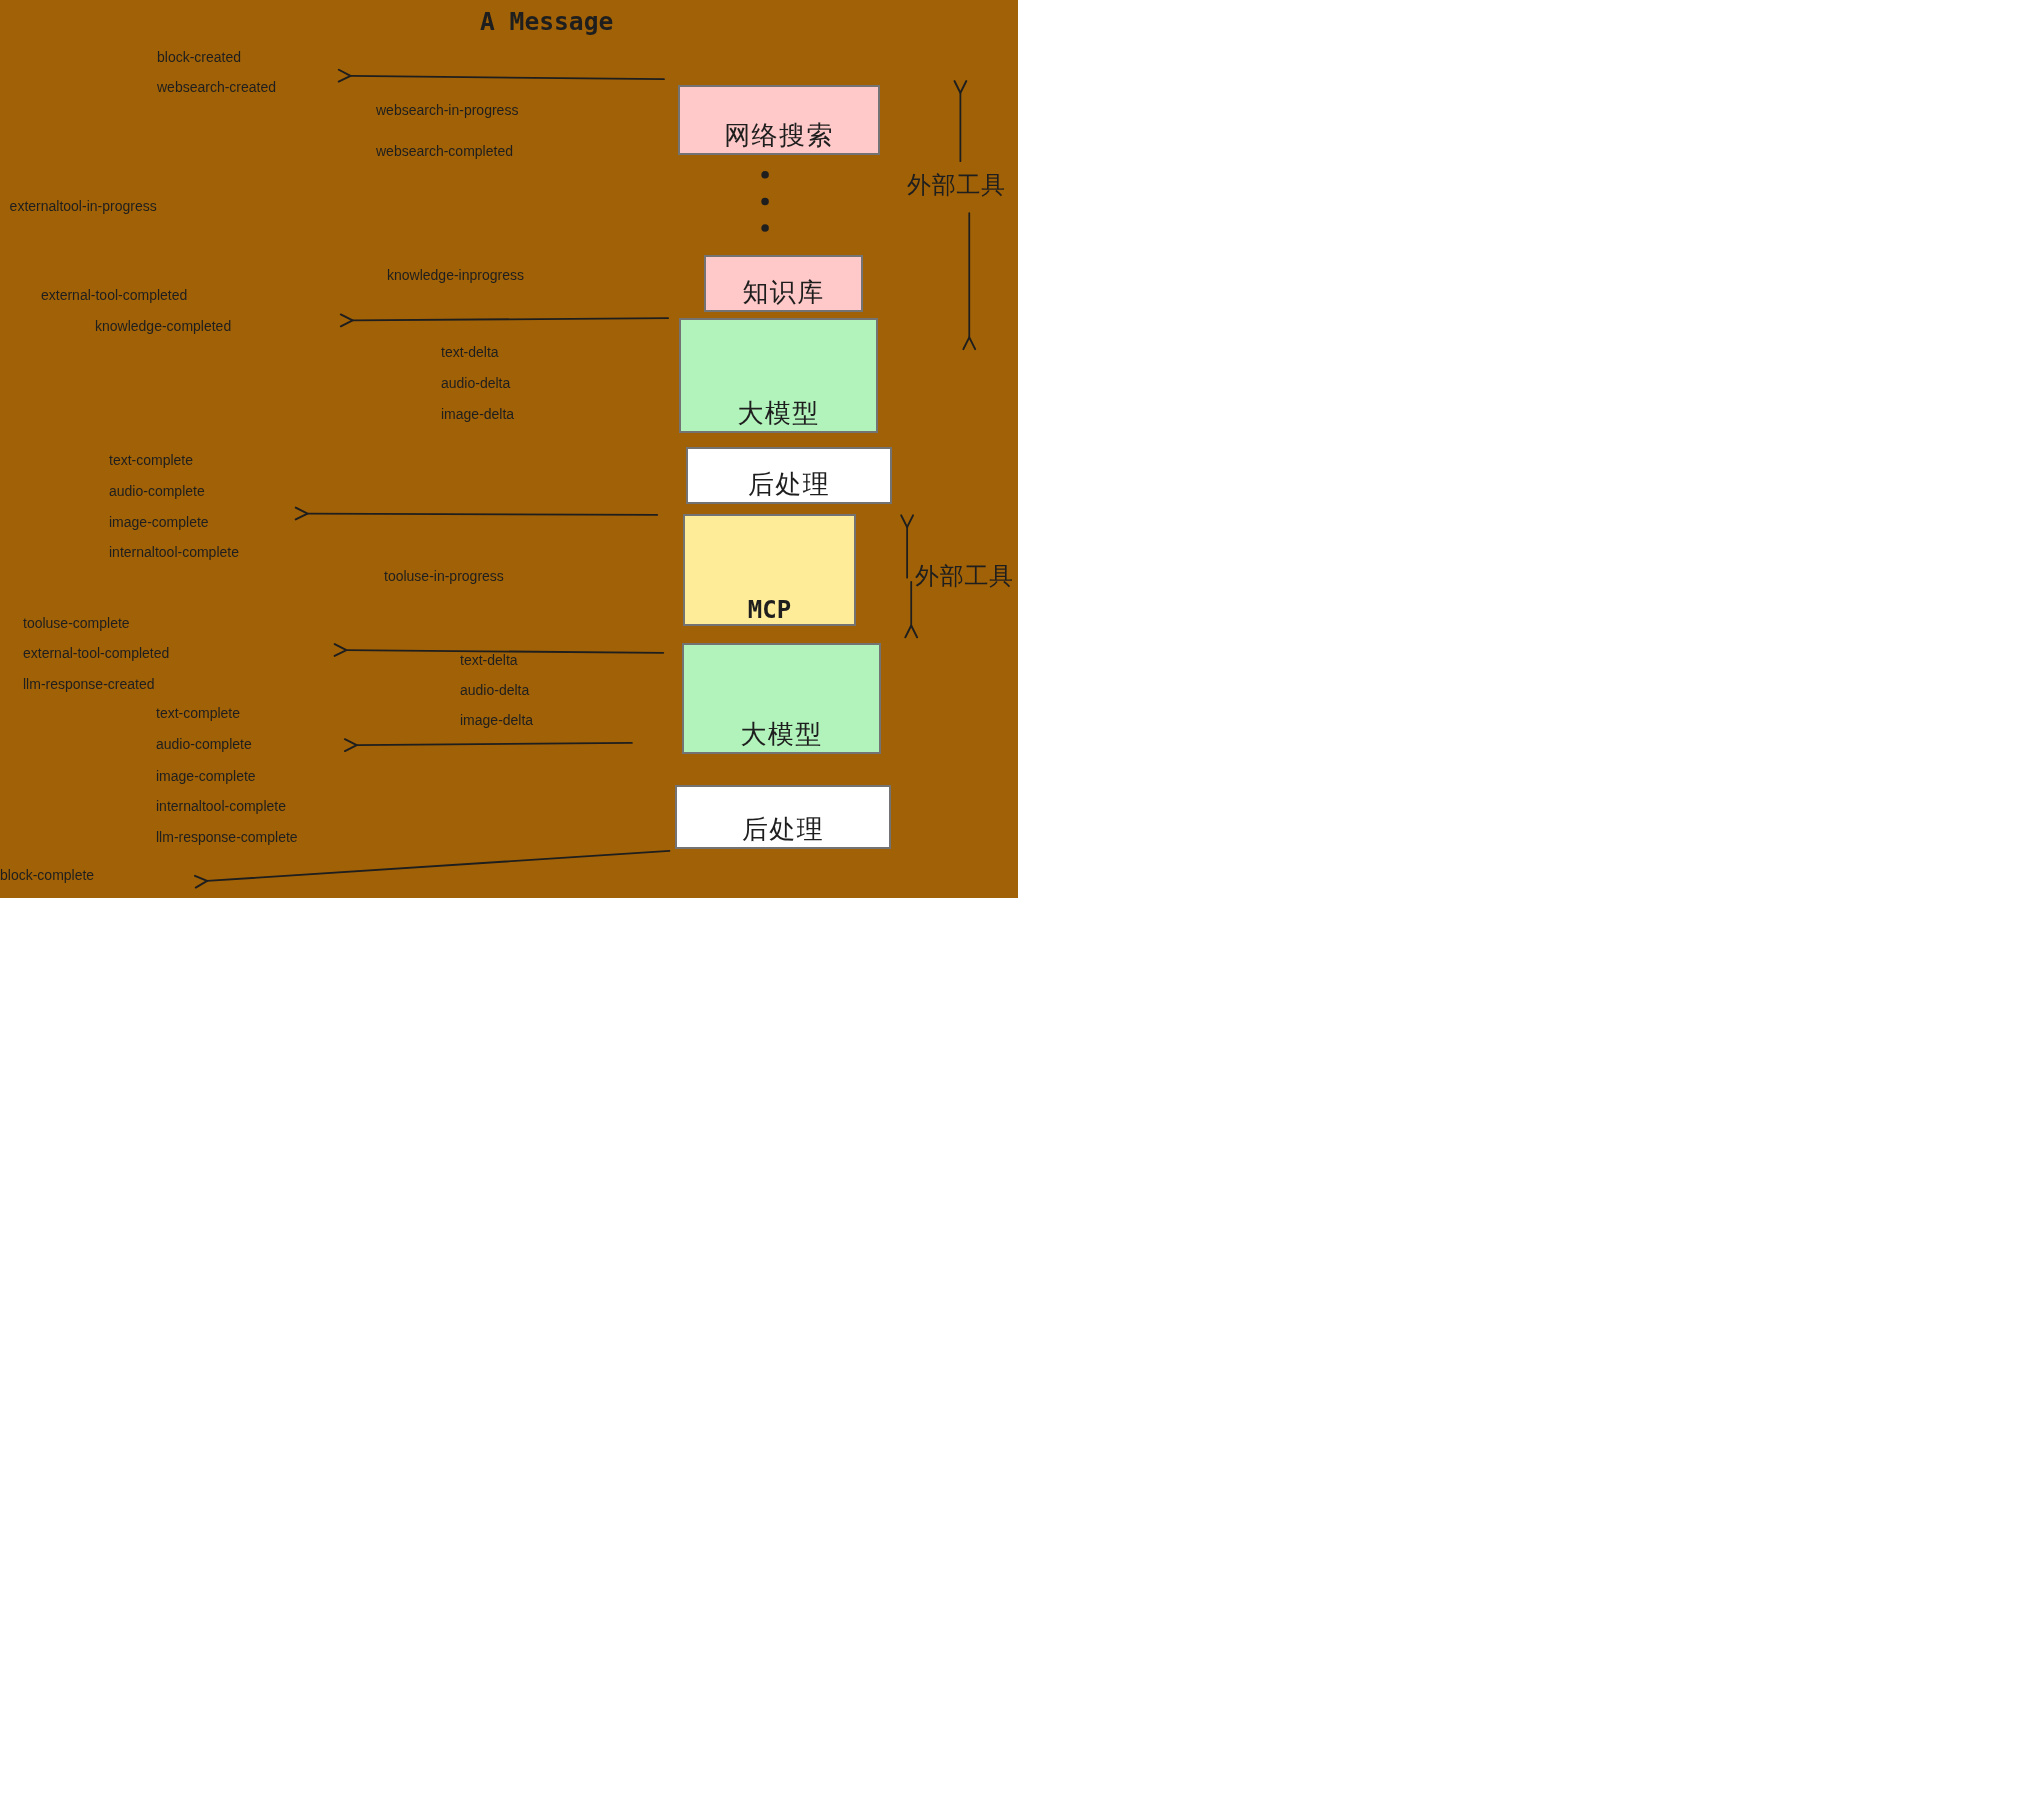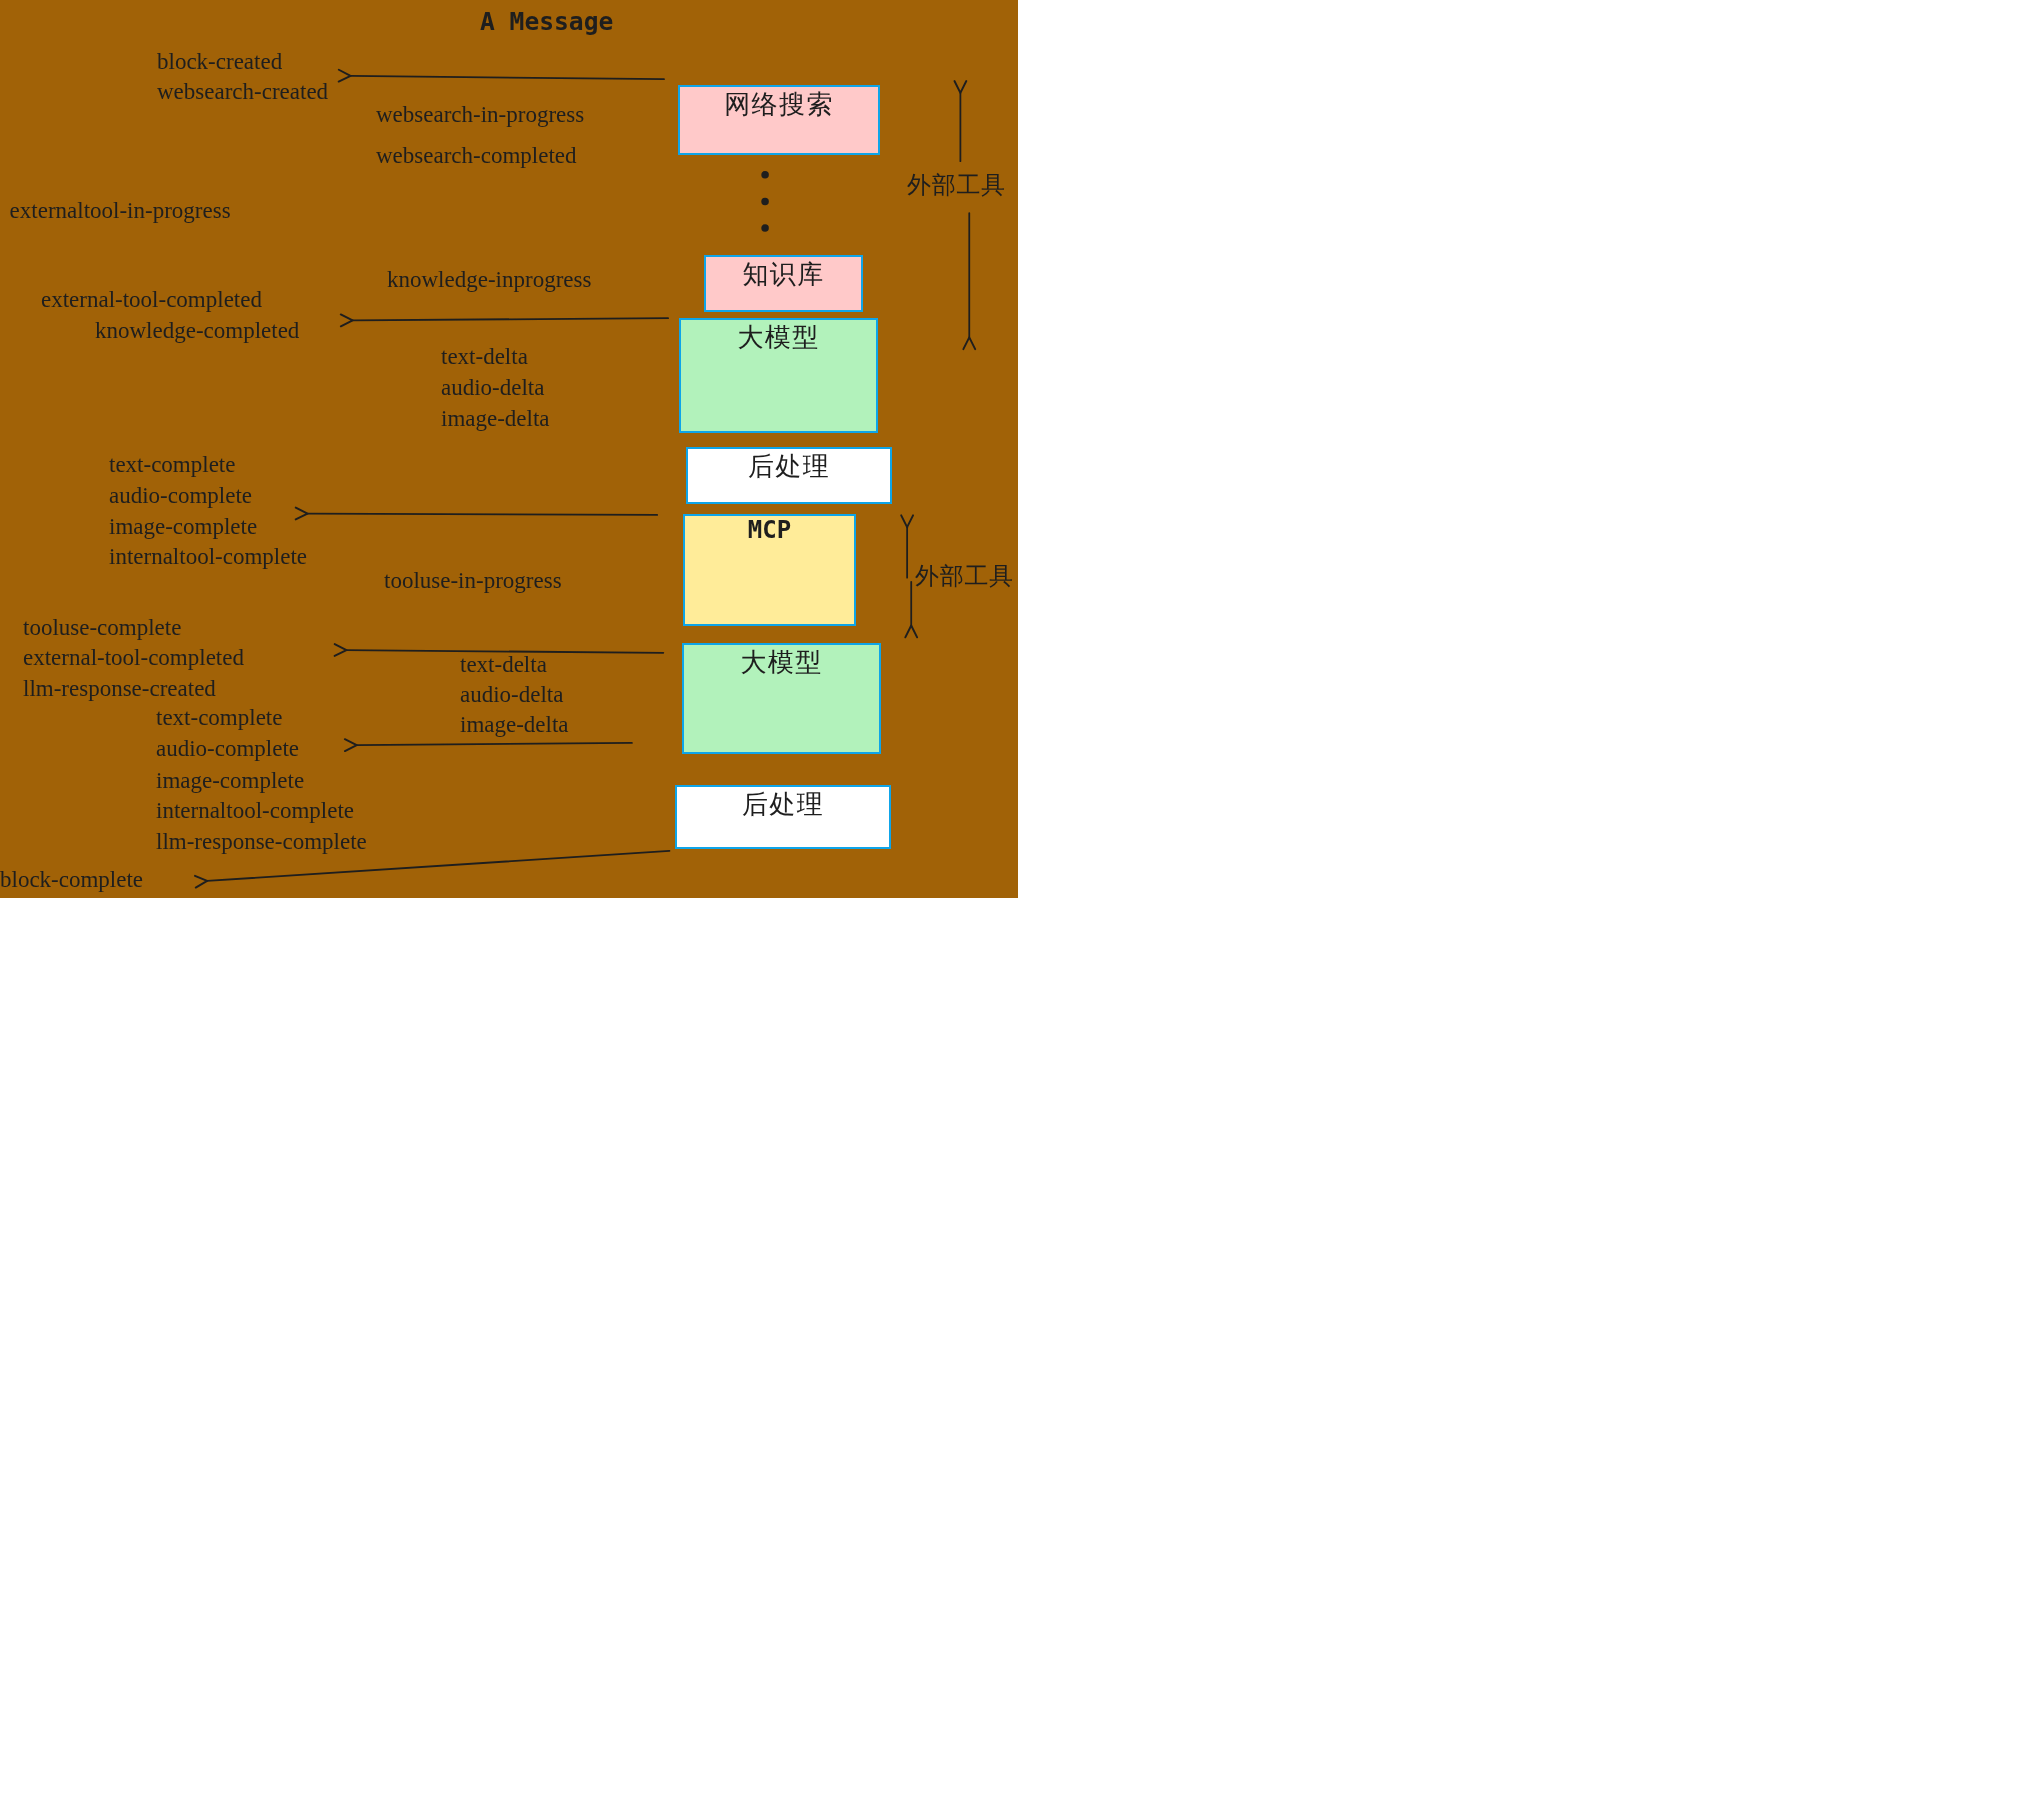--- a/index.html
+++ b/index.html
@@ -10,28 +10,28 @@
     overflow:hidden;
     color:#1e1e1e;
   }
   #diagram-title{
     position:absolute;left:480px;top:6.8px;
     font-family:"DejaVu Sans Mono","Liberation Mono",monospace;
     font-size:24.6px;font-weight:bold;white-space:nowrap;
   }
   .event{
     position:absolute;
-    font-family:Liberation Serif, serif;
-    font-size:23px;line-height:1.15;white-space:nowrap;
+    font-family:Liberation Sans, sans-serif;
+    font-size:14px;line-height:1.15;white-space:nowrap;
     font-weight:500;
   }
   .box{
     position:absolute;
-    border:2px solid #0ea5e9;
-    display:flex;align-items:flex-start;justify-content:center;
+    border:2px solid #737373;
+    display:flex;align-items:flex-end;justify-content:center;
     box-sizing:border-box;
   }
   .box span{
     font-family:"DejaVu Sans","Liberation Sans",sans-serif;
     font-size:26px;letter-spacing:1.4px;white-space:nowrap;
   }
   .box.latin span{
     font-family:"DejaVu Sans Mono","Liberation Mono",monospace;
     font-size:24px;font-weight:bold;letter-spacing:0;
   }

